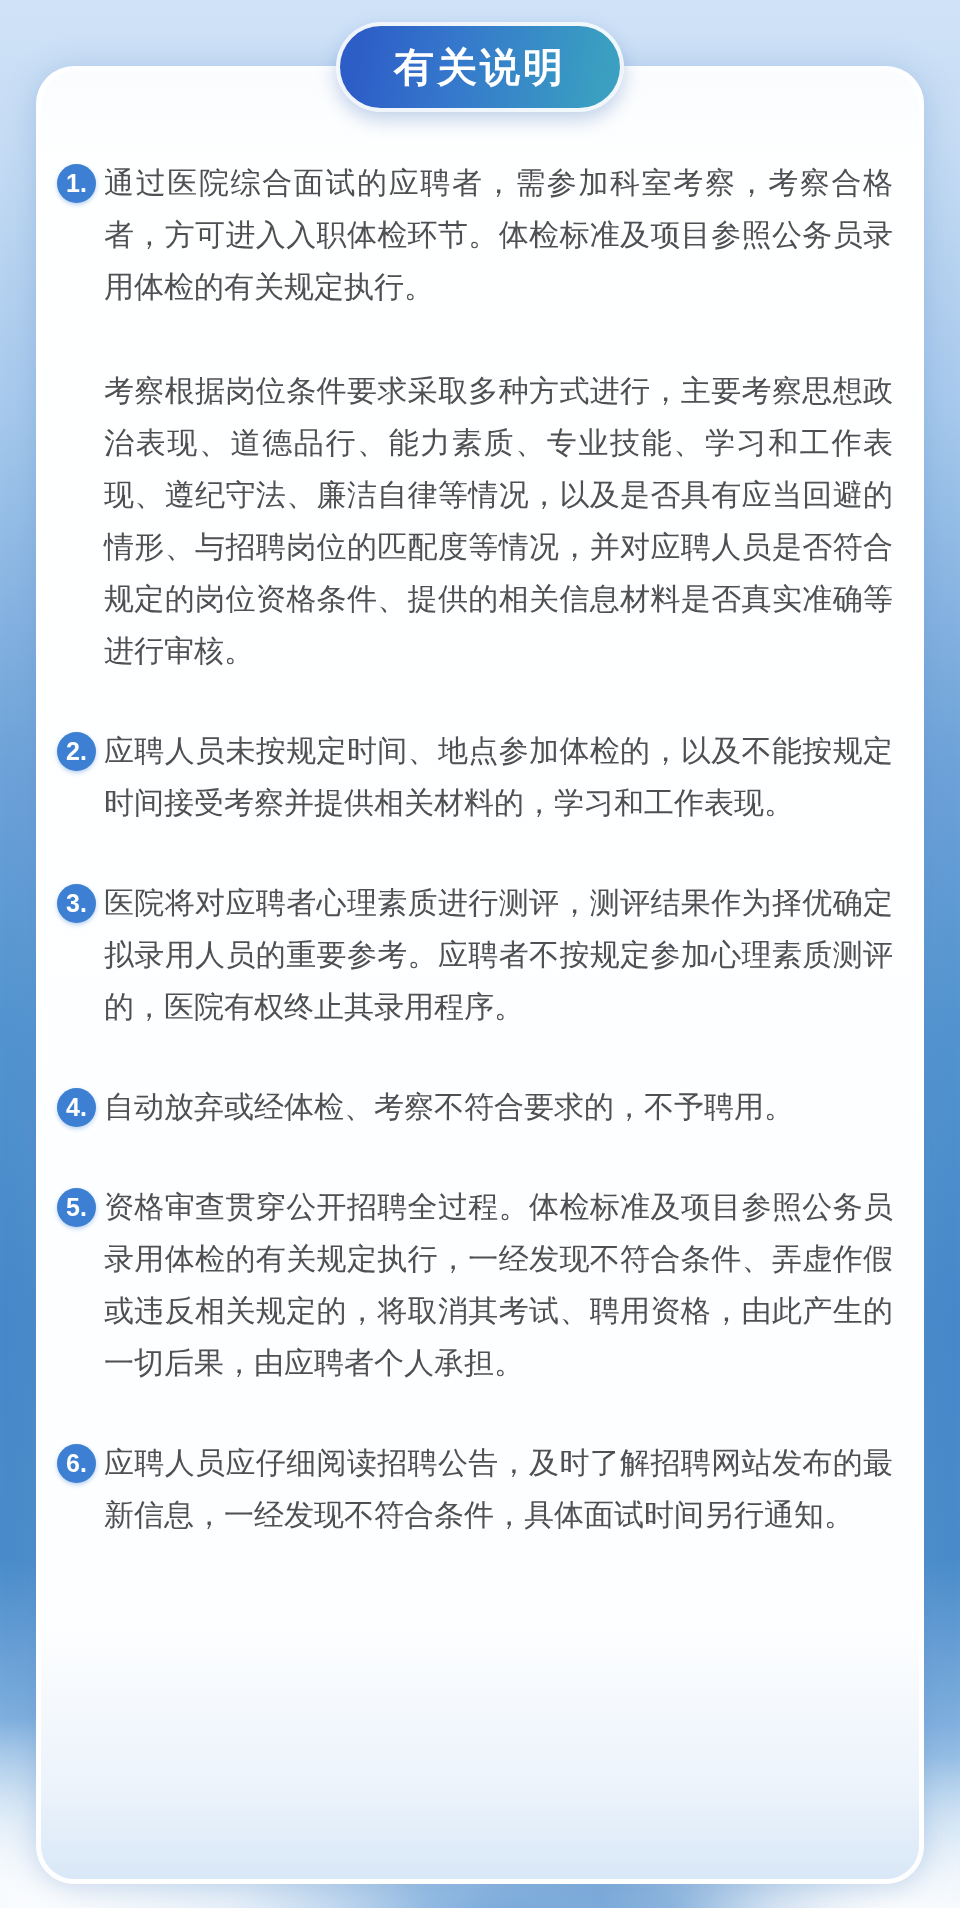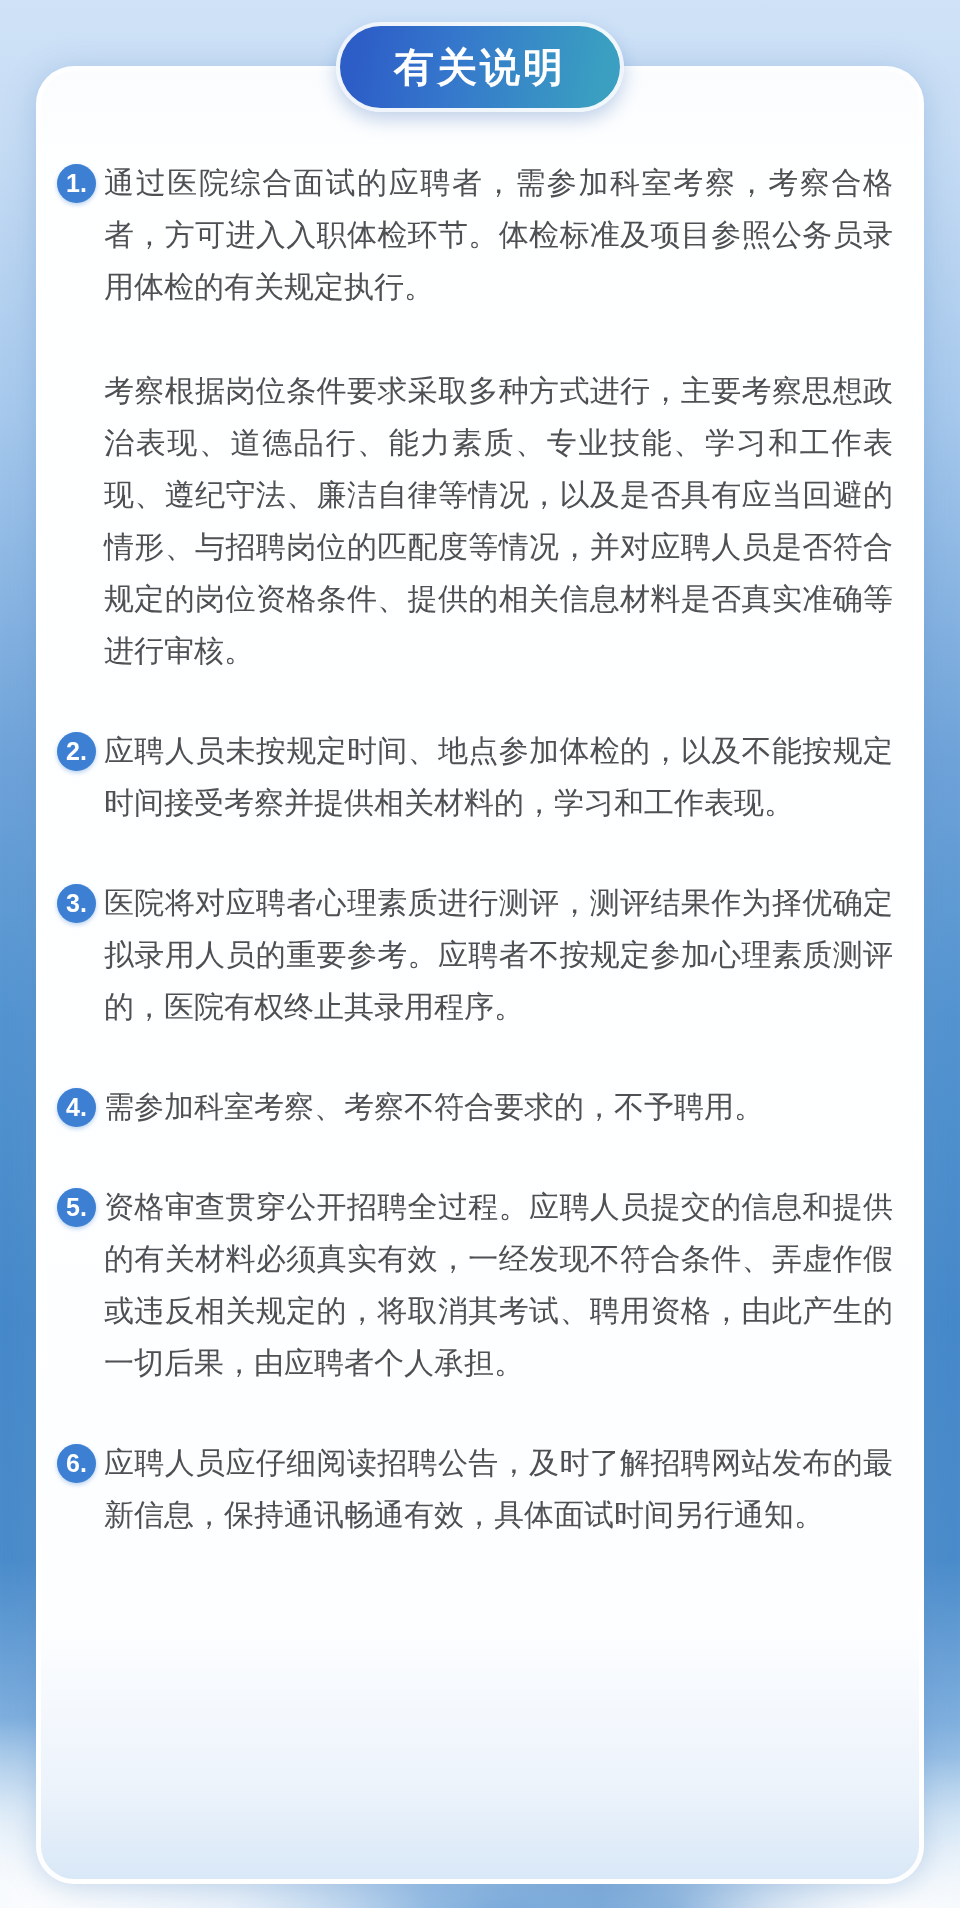--- a/index.html
+++ b/index.html
@@ -142,35 +142,35 @@
   <div class="note-item">
     <div class="num-badge">3.</div>
     <div class="note-body">
             <p class="note-paragraph">医院将对应聘者心理素质进行测评，测评结果作为择优确定拟录用人员的重要参考。应聘者不按规定参加心理素质测评的，医院有权终止其录用程序。</p>
           </div>
   </div>
 
   <div class="note-item">
     <div class="num-badge">4.</div>
     <div class="note-body">
-            <p class="note-paragraph">需参加科室考察、考察不符合要求的，不予聘用。</p>
+            <p class="note-paragraph">自动放弃或经体检、考察不符合要求的，不予聘用。</p>
           </div>
   </div>
 
   <div class="note-item">
     <div class="num-badge">5.</div>
     <div class="note-body">
-            <p class="note-paragraph">资格审查贯穿公开招聘全过程。应聘人员提交的信息和提供的有关材料必须真实有效，一经发现不符合条件、弄虚作假或违反相关规定的，将取消其考试、聘用资格，由此产生的一切后果，由应聘者个人承担。</p>
+            <p class="note-paragraph">资格审查贯穿公开招聘全过程。体检标准及项目参照公务员录用体检的有关规定执行，一经发现不符合条件、弄虚作假或违反相关规定的，将取消其考试、聘用资格，由此产生的一切后果，由应聘者个人承担。</p>
           </div>
   </div>
 
   <div class="note-item">
     <div class="num-badge">6.</div>
     <div class="note-body">
-            <p class="note-paragraph">应聘人员应仔细阅读招聘公告，及时了解招聘网站发布的最新信息，保持通讯畅通有效，具体面试时间另行通知。</p>
+            <p class="note-paragraph">应聘人员应仔细阅读招聘公告，及时了解招聘网站发布的最新信息，一经发现不符合条件，具体面试时间另行通知。</p>
           </div>
   </div>
 </div>
   </div>
 
   <div class="badge">
     <span class="badge-label">有关说明</span>
   </div>
 </div>
 

